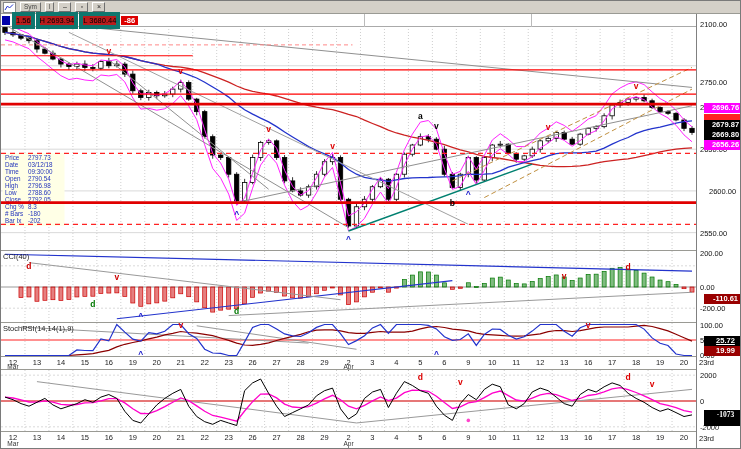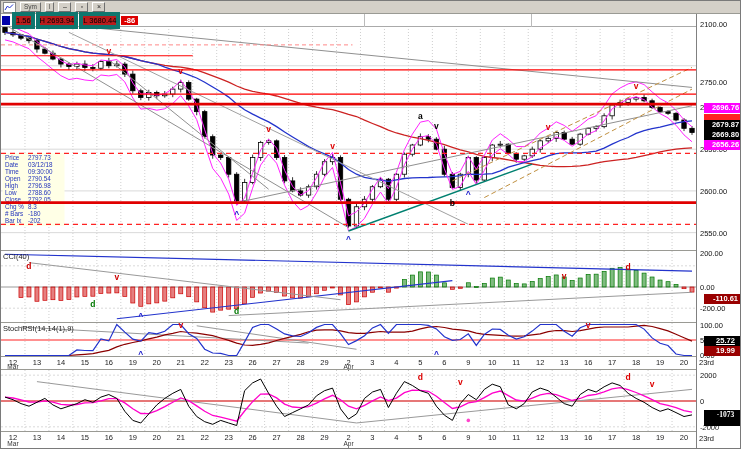--- a/index.html
+++ b/index.html
@@ -647,21 +647,21 @@
     <div class="sep" style="top:308px"></div>
     <div class="sep" style="top:342px"></div>
     <div class="sep" style="top:355px"></div>
     <div class="sep" style="top:417px"></div>
 
     <div id="axis">
         <div class="tick" style="top: 6.01408px;">2100.00</div>
         <div class="tick" style="top: 47.7394px; margin-top: 16px;">2750.00</div>
         <div class="tick" style="top: 89.4648px;">2700.00</div>
         <div class="tick" style="top: 131.19px;">2650.00</div>
-        <div class="tick" style="top: 172.915px;">2600.00</div>
+        <div class="tick" style="top: 172.915px; margin-left: 9px;">2600.00</div>
         <div class="tick" style="top: 214.641px;">2550.00</div>
         <div class="tick" style="top: 235px;">200.00</div>
         <div class="tick" style="top: 269px;">0.00</div>
         <div class="tick" style="top: 290.176px;">-200.00</div>
         <div class="tick" style="top: 306.545px;">100.00</div>
         <div class="tick" style="top: 322px;">50.00</div>
         <div class="tick" style="top: 337.455px;">0.00</div>
         <div class="tick" style="top: 357.167px;">2000</div>
         <div class="tick" style="top: 383px;">0</div>
         <div class="tick" style="top: 408.833px; font-style: italic;">-2000</div>

